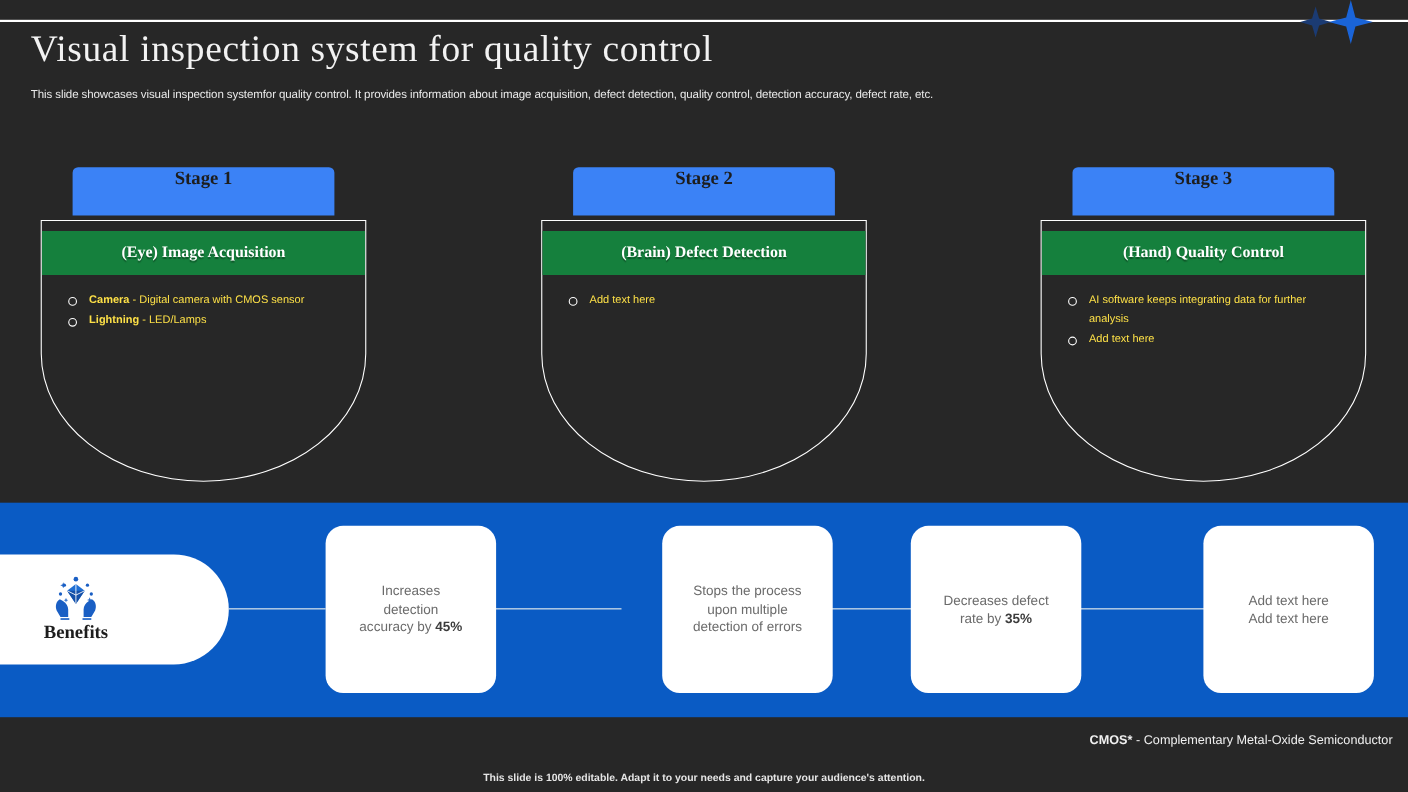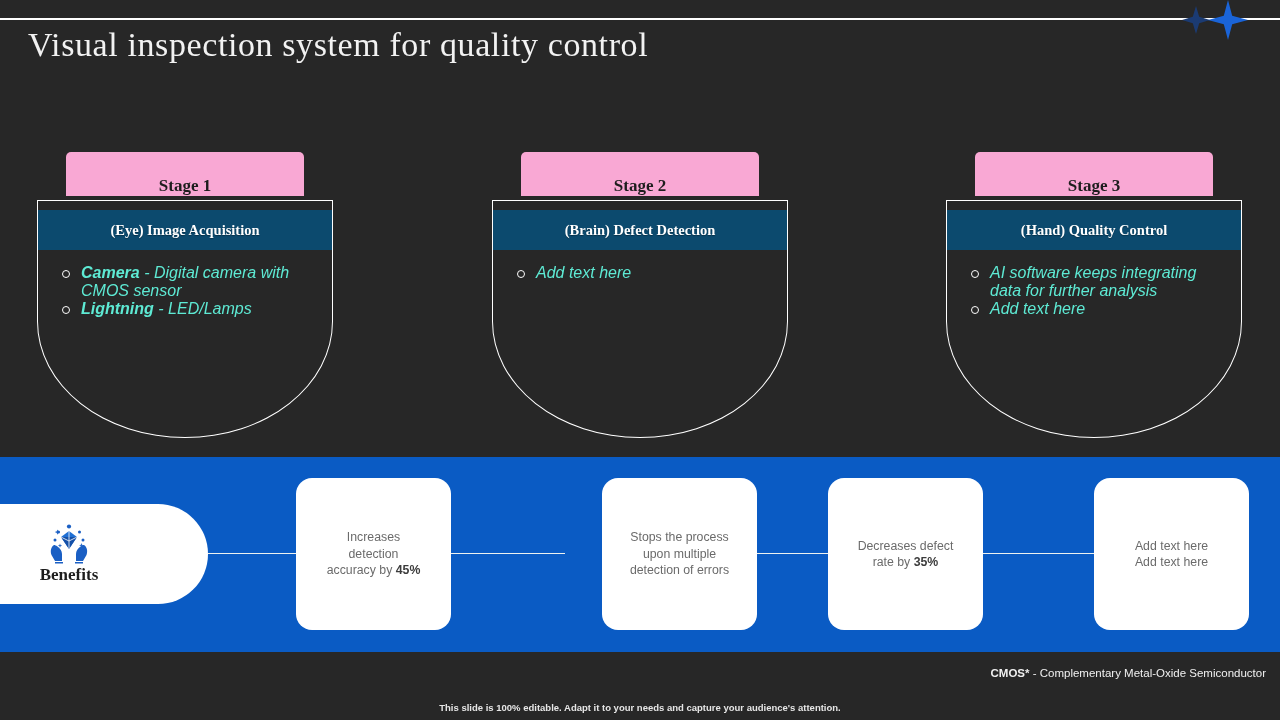--- a/index.html
+++ b/index.html
@@ -30,49 +30,49 @@
 
   
   .stages { position:absolute; left:0; top:152px; width:1280px; height:290px; }
   .stage { position:absolute; top:0; width:300px; }
   .stage-1 { left:35px; }
   .stage-2 { left:490px; }
   .stage-3 { left:944px; }
 
   .stage-tab {
     position:absolute; left:31px; top:0; width:238px; height:44px;
-    background:#f9a8d4; border-radius:5px 5px 0 0;
-    display:flex; align-items:flex-end; justify-content:center;
+    background:#3b82f6; border-radius:5px 5px 0 0;
+    display:flex; align-items:flex-start; justify-content:center;
   }
   .stage-tab-label {
     font-family:"Liberation Serif", serif;
     font-size:17px; font-weight:700; color:#1d1d1d;
   }
 
   .stage-body {
     position:absolute; left:2px; top:48px; width:296px; height:238px;
     border:1px solid #ffffff;
     border-radius:0 0 150px 150px / 0 0 118px 118px;
     background:#272727;
     padding-top:9px;
     overflow:hidden;
   }
   .stage-head {
-    height:40px; background:#0c4a6e;
+    height:40px; background:#15803d;
     display:flex; align-items:center; justify-content:center;
   }
   .stage-head-label {
     font-family:"Liberation Serif", serif;
     font-size:14.5px; font-weight:700; color:#ffffff;
     text-shadow:0 1px 1px rgba(0,0,0,.35);
   }
   .stage-list { list-style:none; padding:14px 16px 0 22px; }
   .stage-list li {
     position:relative; padding-left:21px;
-    font-size:16px; line-height:17.5px; color:#5eead4; margin-bottom:1px;font-style:italic;
+    font-size:10px; line-height:17.5px; color:#fde047; margin-bottom:1px;
   }
   .stage-list li::before {
     content:""; position:absolute; left:2px; top:6px;
     width:6px; height:6px; border:1px solid #ffffff; border-radius:50%;
   }
   .stage-list b { font-weight:700; }
 
   
   .band {
     position:absolute; left:0; top:457px; width:1280px; height:195px;
@@ -123,20 +123,21 @@
   <div class="top-rule"></div>
 
   <div class="sparkles">
     <svg width="96" height="40" viewBox="0 0 96 40">
       <path d="M30 6 L33.2 16.8 L44 20 L33.2 23.2 L30 34 L26.8 23.2 L16 20 L26.8 16.8 Z" fill="#1b3b73"></path>
       <path d="M62 0 L66.2 15.8 L82 20 L66.2 24.2 L62 40 L57.8 24.2 L42 20 L57.8 15.8 Z" fill="#1a64d8"></path>
     </svg>
   </div>
 
   <div class="page-title">Visual inspection system for quality control</div>
+  <div class="page-subtitle">This slide showcases visual inspection systemfor quality control. It provides information about image acquisition, defect detection, quality control, detection accuracy, defect rate, etc.</div>
 
   <div class="stages">
 
     <div class="stage stage-1">
       <div class="stage-tab">
         <span class="stage-tab-label">Stage 1</span>
       </div>
       <div class="stage-body">
         <div class="stage-head">
           <span class="stage-head-label">(Eye) Image Acquisition</span>

